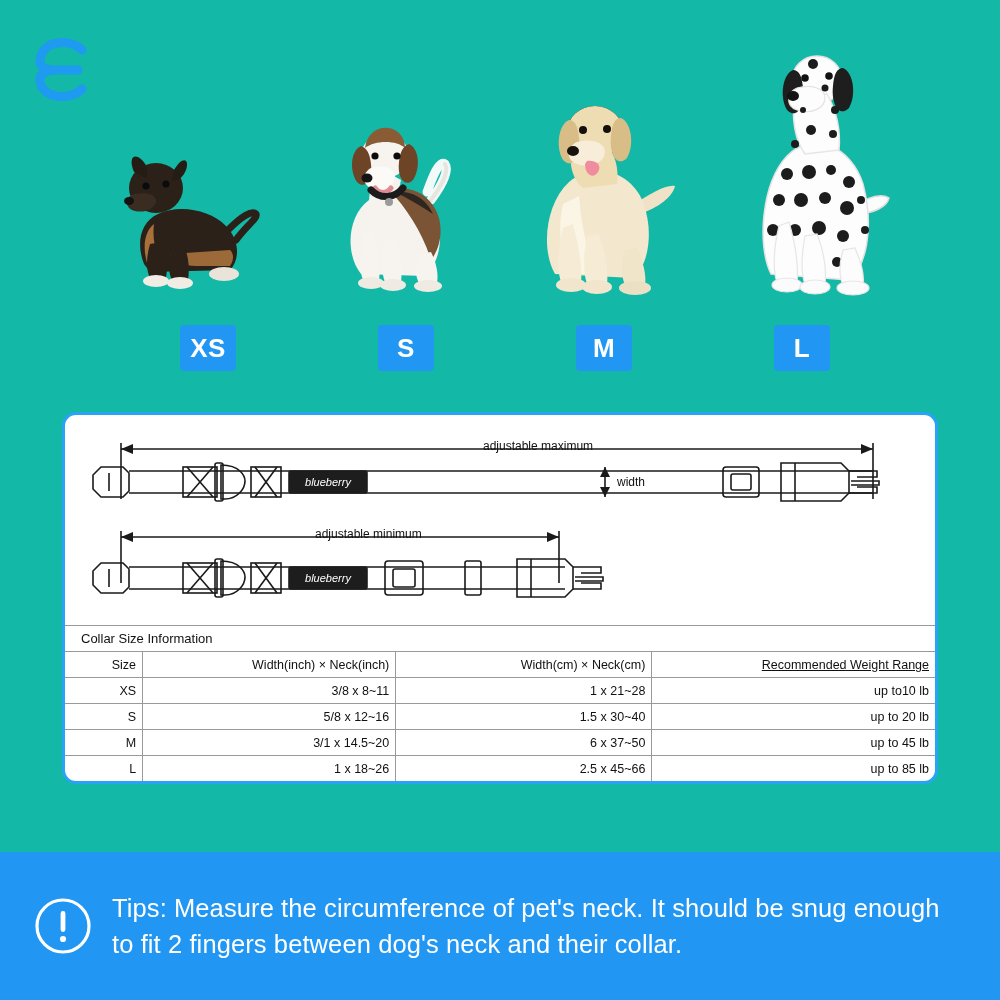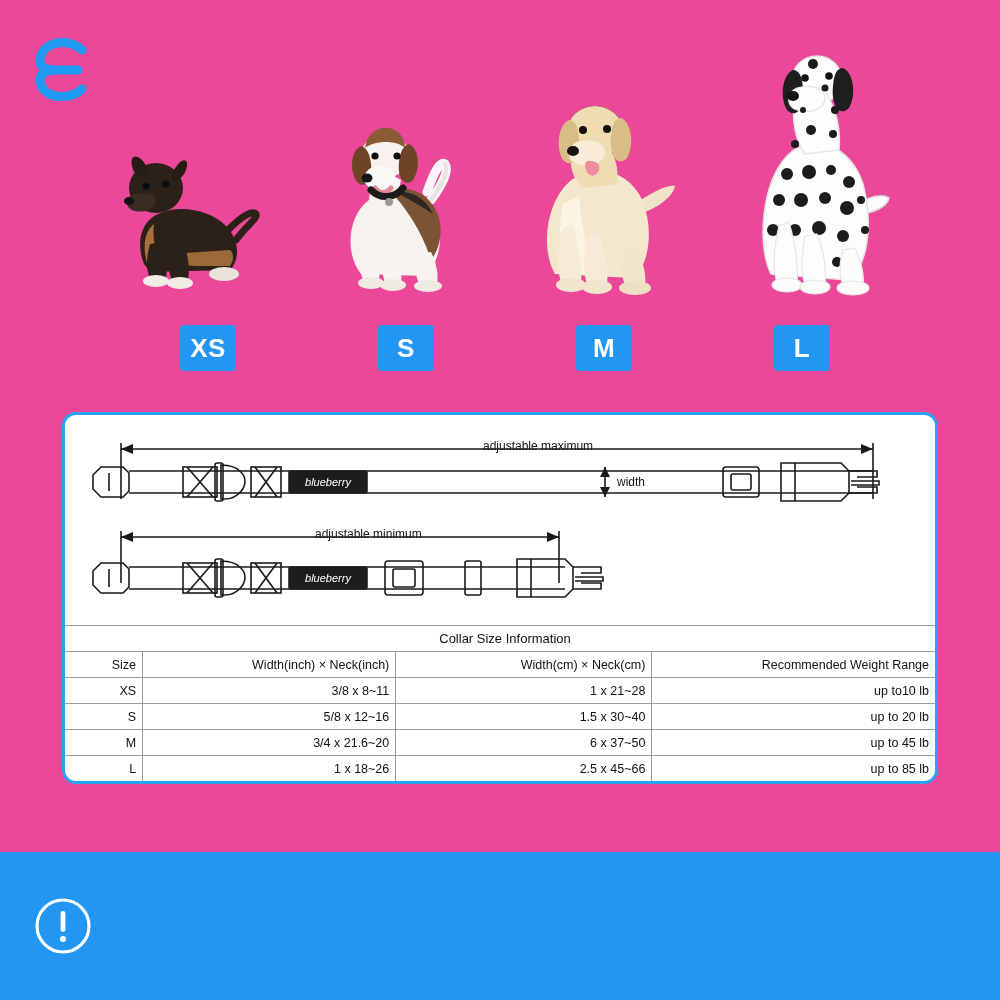--- a/index.html
+++ b/index.html
@@ -6,21 +6,21 @@
   html, body {
     margin: 0; padding: 0;
     width: 1000px; height: 1000px;
     background: #ffffff;
     font-family: "Liberation Sans", sans-serif;
     overflow: hidden;
   }
   #page {
     position: relative;
     width: 1000px; height: 1000px;
-    background: #ec4899;
+    background: #14b8a6;
   }
 
   
   .logo {
     position: absolute;
     left: 32px; top: 36px;
     width: 62px; height: 66px;
   }
 
   
@@ -93,31 +93,31 @@
   .size-table td, .size-table th {
     border: 1px solid #9a9a9a;
     padding: 5px 6px;
     font-weight: normal;
     text-align: right;
     height: 26px;
   }
   .size-table tr.caption-row td {
     border-left: none;
     border-right: none;
-    text-align: center;
+    text-align: left;
     padding-left: 16px;
     font-size: 13px;
   }
   .size-table tr:last-child td { border-bottom: none; }
   .size-table td:first-child { border-left: none; }
   .size-table td:last-child { border-right: none; }
   .col-size { width: 78px; }
   .col-in { width: 255px; margin-top: 47px; }
   .col-cm { width: 258px; }
-  .col-wt { width: 285px; }
+  .col-wt { width: 285px; text-decoration: underline; }
 
   
   .tips {
     position: absolute;
     left: 0; bottom: 0;
     width: 1000px; height: 148px;
     background: #2196f3;
     display: flex;
     align-items: center;
     padding: 0 34px;
@@ -451,21 +451,21 @@
           <td>up to10 lb</td>
         </tr>
         <tr>
           <td>S</td>
           <td>5/8 x 12~16</td>
           <td>1.5 x 30~40</td>
           <td>up to 20 lb</td>
         </tr>
         <tr>
           <td>M</td>
-          <td>3/4 x 21.6~20</td>
+          <td>3/1 x 14.5~20</td>
           <td>6 x 37~50</td>
           <td>up to 45 lb</td>
         </tr>
         <tr>
           <td>L</td>
           <td>1 x 18~26</td>
           <td>2.5 x 45~66</td>
           <td>up to 85 lb</td>
         </tr>
       </tbody>
@@ -473,15 +473,16 @@
   </div>
 
   <div class="tips">
     <div class="tips-icon">
       <svg viewBox="0 0 58 58" width="58" height="58">
         <circle cx="29" cy="29" r="26" fill="none" stroke="#ffffff" stroke-width="3.2"></circle>
         <rect x="26.6" y="14" width="4.8" height="21" rx="2.4" fill="#ffffff"></rect>
         <circle cx="29" cy="42" r="3.1" fill="#ffffff"></circle>
       </svg>
     </div>
+    <div class="tips-text">Tips: Measure the circumference of pet's neck. It should be snug enough to fit 2 fingers between dog's neck and their collar.</div>
   </div>
 
 </div>
 
 </body></html>

